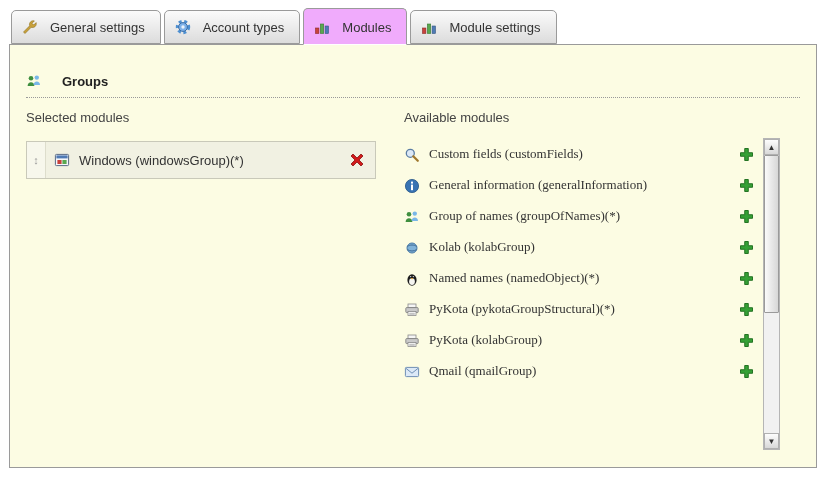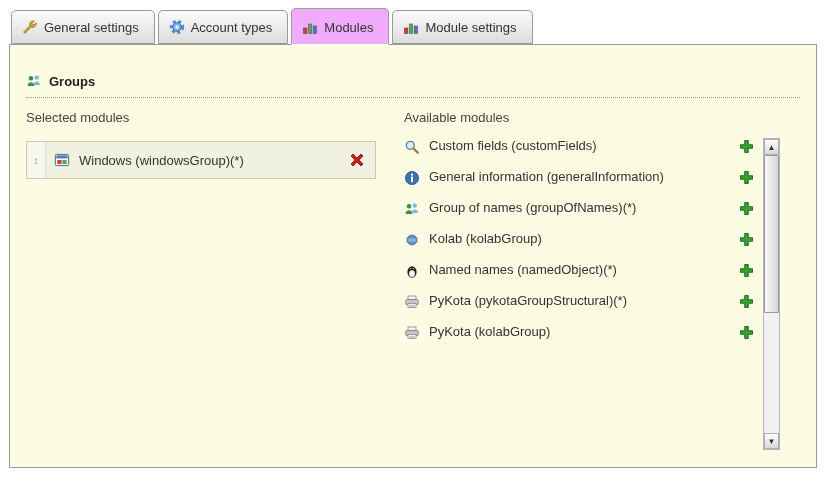--- a/index.html
+++ b/index.html
@@ -7,40 +7,40 @@
   body {
     width: 826px; height: 481px;
     background: #ffffff;
     font-family: "Liberation Sans", sans-serif;
     font-size: 13px; color: #333;
     overflow: hidden;
   }
   
   .tabbar { display:flex; align-items:flex-end; gap:3px; padding:8px 0 0 11px; position:relative; z-index:2; }
   .tab {
-    display:flex; align-items:center; gap:6px;
+    display:flex; align-items:center; gap:12px;
     border:1px solid #9a9a9a; border-radius:5px 5px 0 0;
     padding:8px 15px 8px 10px;
     background:linear-gradient(#fbfbfb,#dcdcdc);
     color:#333; cursor:default; white-space:nowrap;
   }
   .tab.active {
     background:#f0abfc; border-bottom-color:#ffffff;
     padding-top:10px; padding-bottom:9px;
     margin-bottom:-1px; position:relative; z-index:3;
   }
   .ticon { display:inline-flex; width:16px; height:16px; }
   
   .panel {
     margin:0 9px; border:1px solid #9a9a9a;
     background:#fcfce3; height:424px;
     position:relative; z-index:1;
   }
   .section-head {
-    display:flex; align-items:center; gap:7px;
+    display:flex; align-items:center; gap:20px;
     margin:28px 16px 0; padding-bottom:8px;
     border-bottom:1px dotted #999;
     font-weight:bold; color:#222;
   }
   .columns { display:flex; margin:12px 16px 0; }
   .col-left { width:378px; }
   .col-heading { color:#444; }
   
   .selrow {
     margin-top:16px; width:350px; height:38px;
@@ -52,21 +52,21 @@
     display:flex; align-items:center; justify-content:center;
     color:#999; font-size:11px;
     border-right:1px solid #ddddcc; background:#f7f7ec;
     cursor:grab;
   }
   .selrow .ricon { margin:0 9px 0 8px; }
   .delbtn { margin-left:auto; margin-right:10px; cursor:pointer; }
   
   .col-right { flex:1; position:relative; padding-right:46px; }
   .avail-list { margin-top:14px; }
-  .arow { display:flex; align-items:flex-start; min-height:31px; gap:9px; }
+  .arow { display:flex; align-items:center; min-height:31px; gap:9px;font-family:Liberation Serif, serif; }
   .ricon { display:inline-flex; width:16px; height:16px; flex:0 0 16px; }
   .alabel { white-space:pre-line; line-height:1.15; }
   .addbtn { margin-left:auto; cursor:pointer; flex:0 0 15px; }
   
   .scrollbar {
     position:absolute; top:28px; right:20px;
     width:17px; height:312px;
     background:#f1f1f1; border:1px solid #b5b5b5;
   }
   .sb-btn {
@@ -269,20 +269,32 @@
                   <rect x="5.2" y="10.8" width="5.6" height="0.9" fill="#aaa"></rect>
                   <rect x="5.2" y="12.4" width="5.6" height="0.9" fill="#aaa"></rect>
                 </svg>
             </span>
             <span class="alabel">PyKota (kolabGroup)</span>
             <svg class="addbtn" width="15" height="15" viewBox="0 0 16 16">
                 <path d="M6.1 1.6h3.8v4.5h4.5v3.8H9.9v4.5H6.1V9.9H1.6V6.1h4.5z" fill="#35a035" stroke="#1d6e1d"></path>
               </svg>
           </div>
 
+          <div class="arow">
+            <span class="ricon">
+              <svg width="16" height="16" viewBox="0 0 16 16">
+                  <rect x="1.4" y="3.4" width="13.2" height="9.2" rx="1" fill="#dce9f7" stroke="#6f8fb5"></rect>
+                  <path d="M1.8 4.2 8 9.2l6.2-5" fill="none" stroke="#6f8fb5"></path>
+                </svg>
+            </span>
+            <span class="alabel">Qmail (qmailGroup)</span>
+            <svg class="addbtn" width="15" height="15" viewBox="0 0 16 16">
+                <path d="M6.1 1.6h3.8v4.5h4.5v3.8H9.9v4.5H6.1V9.9H1.6V6.1h4.5z" fill="#35a035" stroke="#1d6e1d"></path>
+              </svg>
+          </div>
 
         </div>
 
         <div class="scrollbar">
           <div class="sb-btn up">▲</div>
           <div class="sb-thumb"></div>
           <div class="sb-btn down">▼</div>
         </div>
 
       </div>

